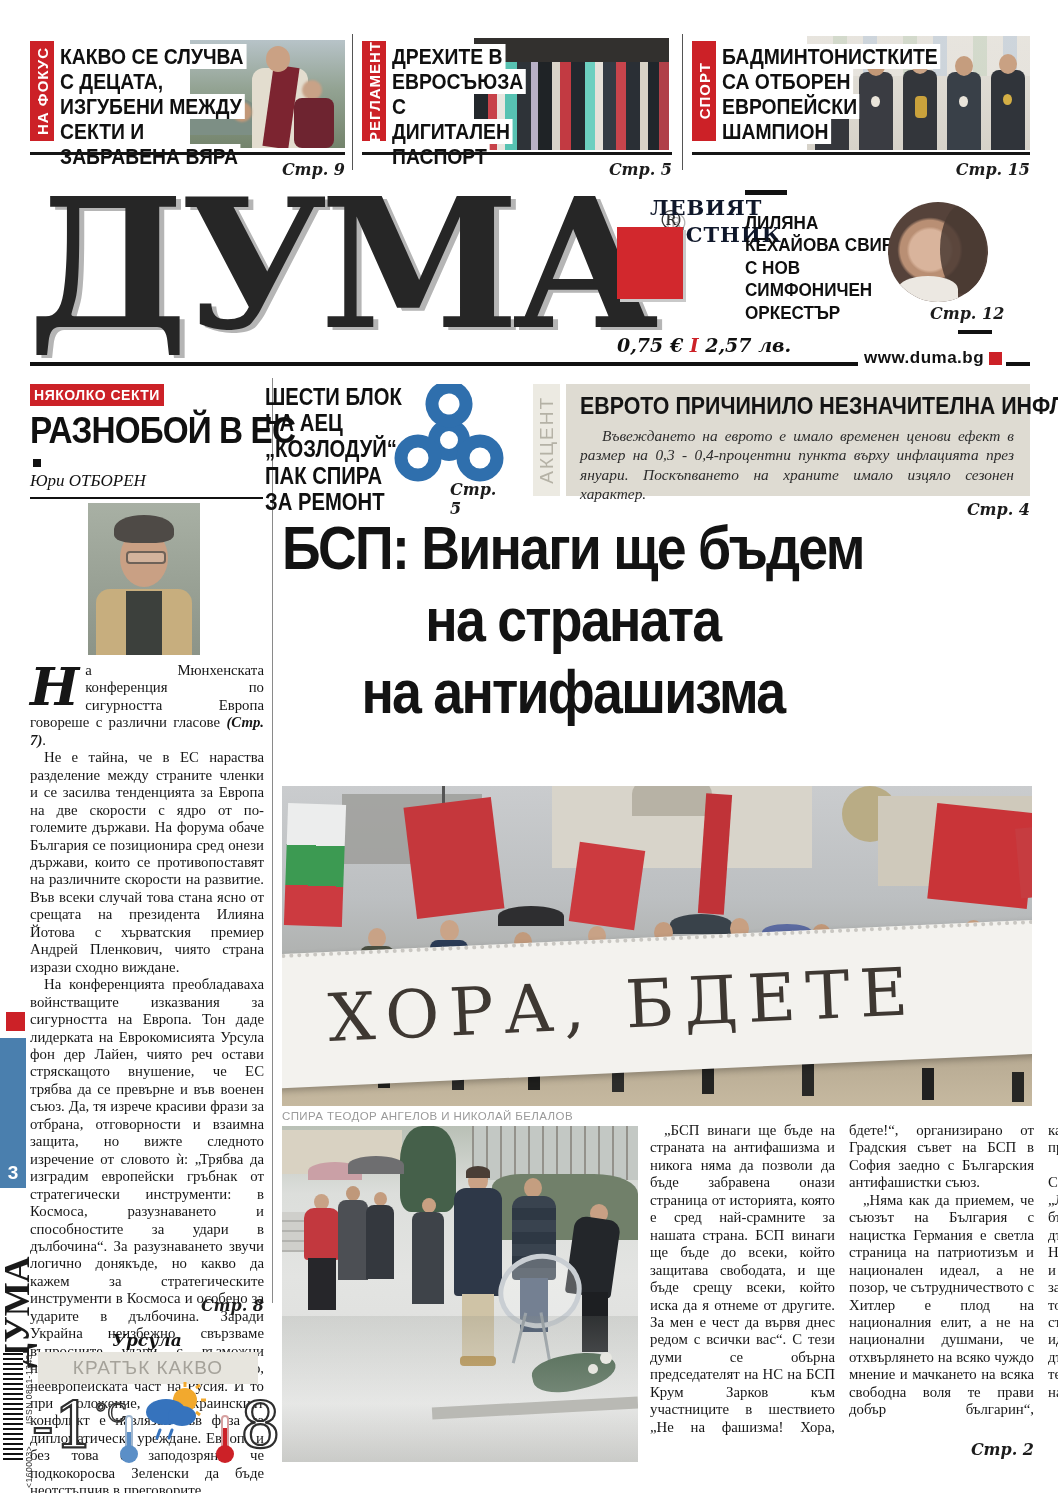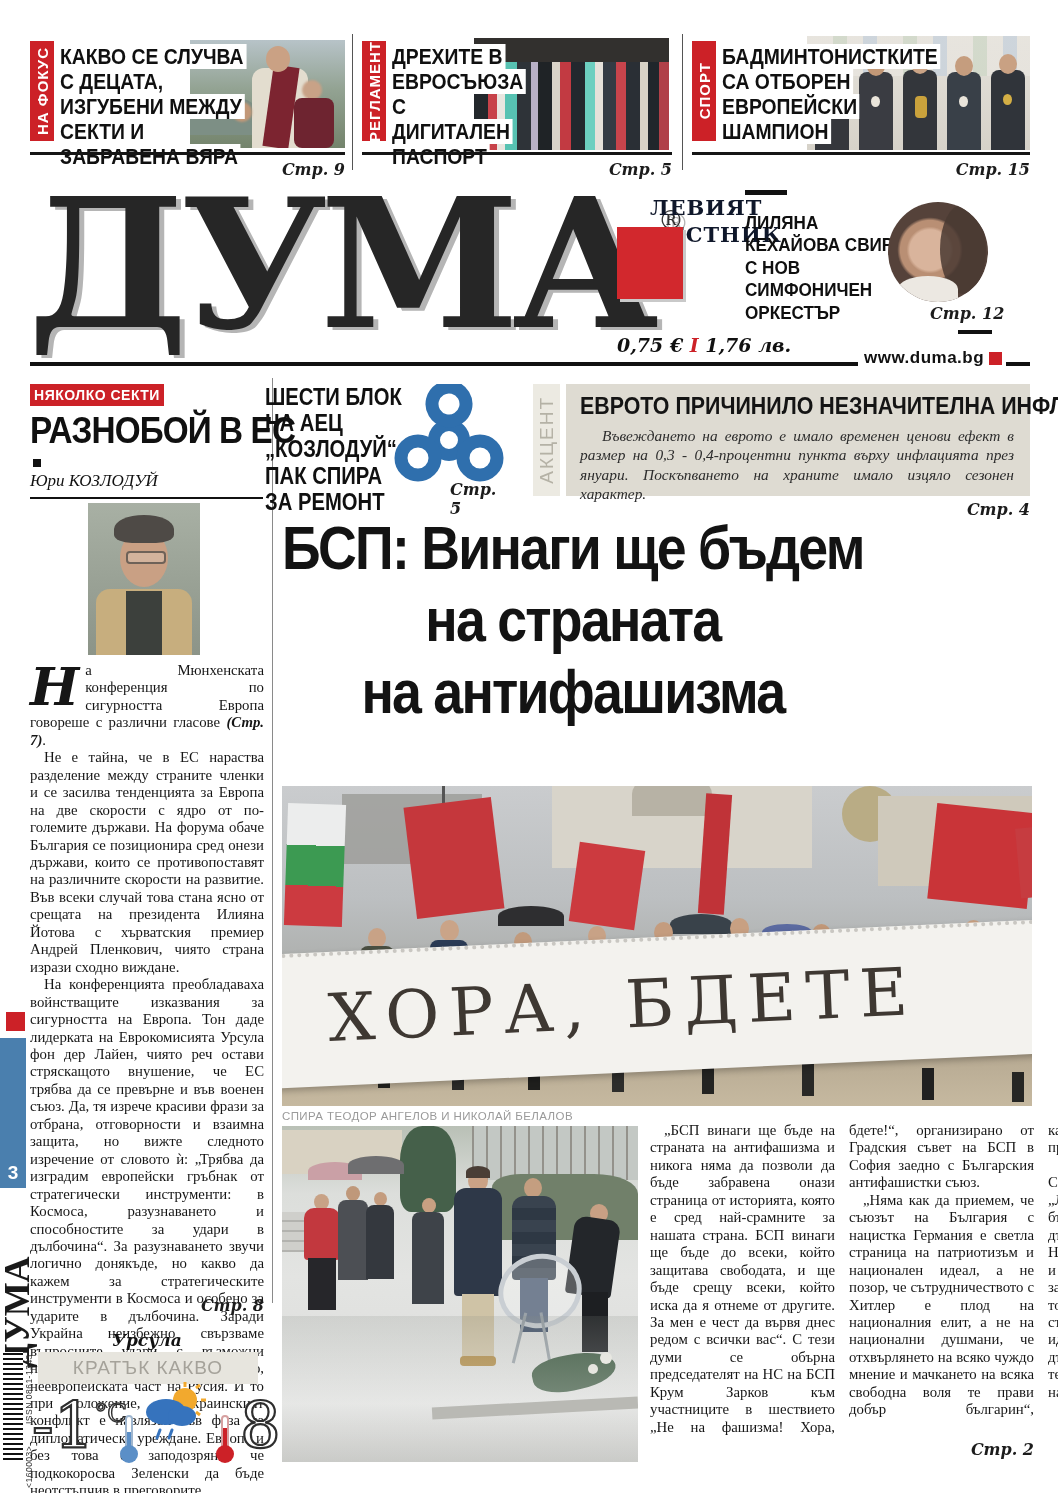--- a/index.html
+++ b/index.html
@@ -144,34 +144,34 @@
     <div class="mth abs" style="left:5px;top:26px;width:190px;">ЛИЛЯНА КЕХАЙОВА СВИРИ С НОВ СИМФОНИЧЕН ОРКЕСТЪР</div>
     <div class="photo abs" style="left:148px;top:16px;width:100px;height:100px;border-radius:50%;background:radial-gradient(circle at 42% 48%, #d9b49c 0 26%, #b98f74 30% 38%, #55423a 42% 74%, #e9e5df 76% 100%);">
       <div class="fig" style="left:52px;top:2px;width:46px;height:90px;background:#4a3a33;border-radius:50%;opacity:.85;"></div>
       <div class="fig" style="left:10px;top:74px;width:60px;height:26px;background:#ece8e2;border-radius:50% 50% 0 0;"></div>
     </div>
     <div class="pref abs" style="left:190px;top:118px;">Стр. 12</div>
     <div class="abs" style="left:218px;top:144px;width:34px;height:4px;background:#111;"></div>
   </div>
 
   <div class="price abs" style="left:617px;top:334px;">
-    <span>0,75 €</span> <span style="color:#cc2127;">I</span> <span>1,76 лв.</span>
+    <span>0,75 €</span> <span style="color:#cc2127;">I</span> <span>2,57 лв.</span>
   </div>
   <div class="abs" style="left:858px;top:348px;background:#fff;padding:0 4px 2px 6px;display:flex;align-items:center;gap:5px;z-index:5;">
     <span class="site">www.duma.bg</span>
     <span style="width:13px;height:13px;background:#cc2127;display:inline-block;"></span>
   </div>
   <div class="abs" style="left:30px;top:362px;width:1000px;height:4px;background:#111;"></div>
 
   <div class="kicker abs" style="left:30px;top:384px;width:134px;height:22px;">
       <span>НЯКОЛКО СЕКТИ</span>
     </div>
   <div class="op-title abs" style="left:30px;top:410px;">РАЗНОБОЙ В ЕС</div>
   <div class="abs" style="left:33px;top:459px;width:8px;height:8px;background:#111;"></div>
-  <div class="author abs" style="left:30px;top:471px;">Юри КОЗЛОДУЙ</div>
+  <div class="author abs" style="left:30px;top:471px;">Юри ОТБОРЕН</div>
   <div class="abs" style="left:30px;top:497px;width:233px;height:2px;background:#111;"></div>
 
   <div class="photo abs" style="left:88px;top:503px;width:112px;height:152px;background:linear-gradient(180deg,#a8b0a4 0%,#8c9488 100%);">
     <div class="fig" style="left:8px;top:86px;width:96px;height:66px;background:#c7ae7e;border-radius:14px 14px 0 0;"></div>
     <div class="fig" style="left:38px;top:88px;width:36px;height:64px;background:#3c403c;"></div>
     <div class="head-c" style="left:32px;top:26px;width:48px;height:58px;background:#c9a084;"></div>
     <div class="fig" style="left:26px;top:12px;width:60px;height:28px;background:#4e4a46;border-radius:50% 50% 30% 30%;"></div>
     <div class="fig" style="left:38px;top:48px;width:36px;height:9px;border:2px solid #6e6258;border-radius:4px;background:rgba(255,255,255,.2);"></div>
   </div>
 

